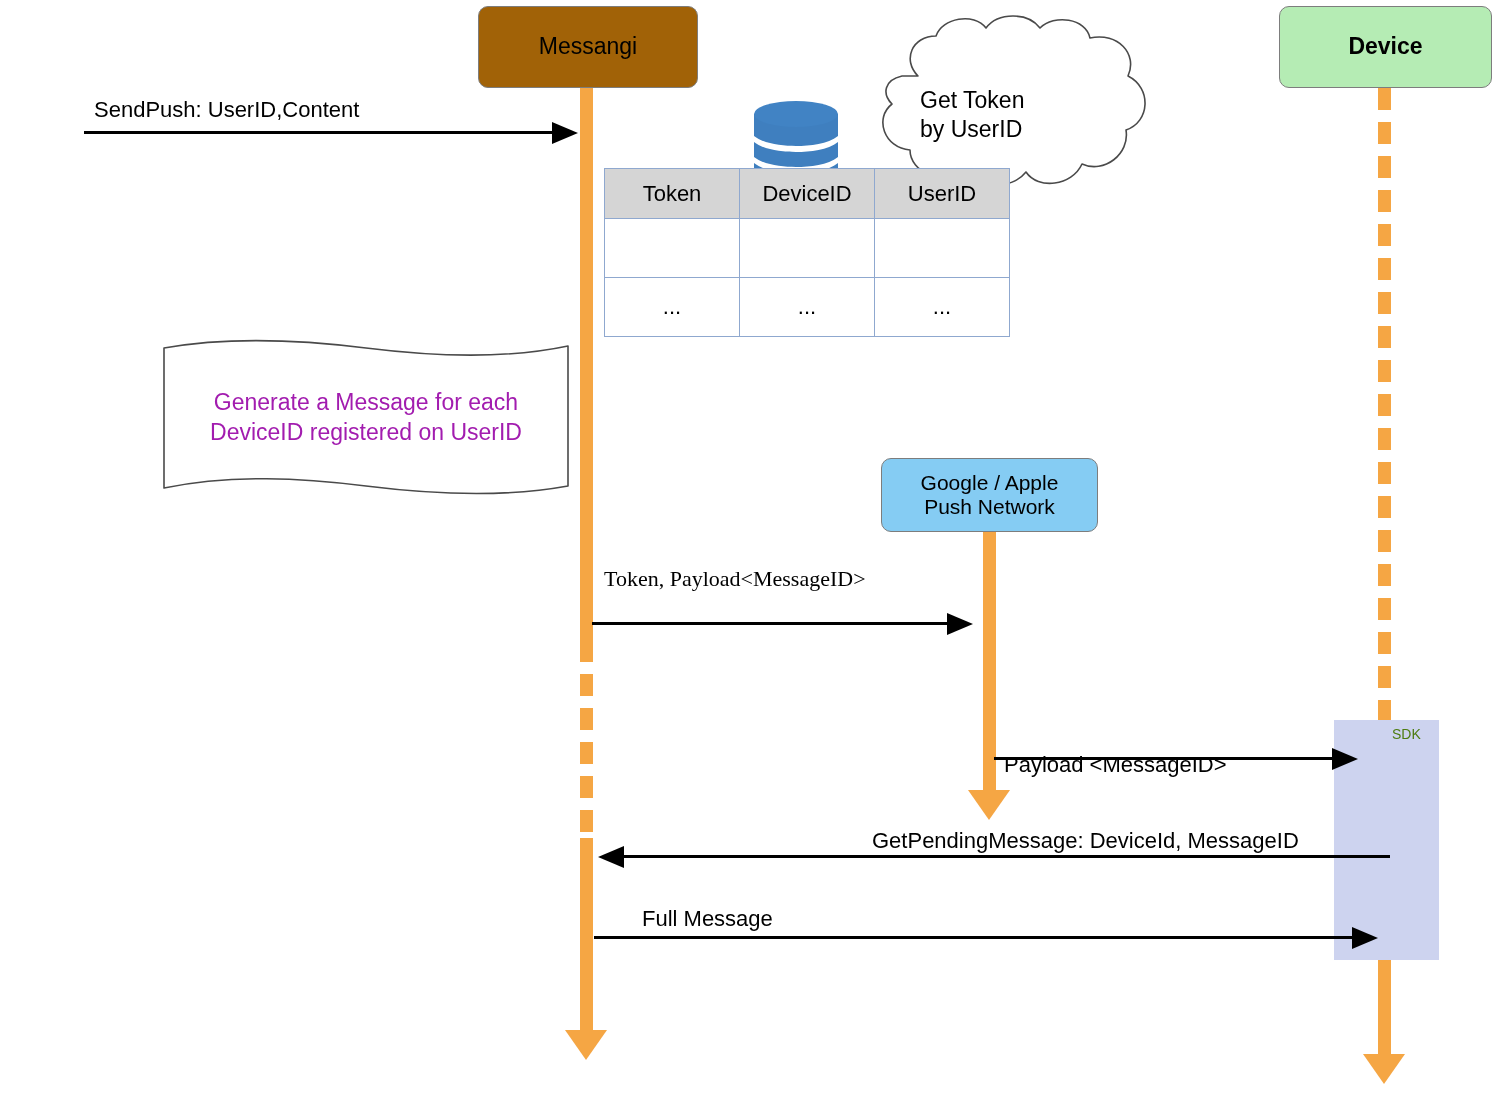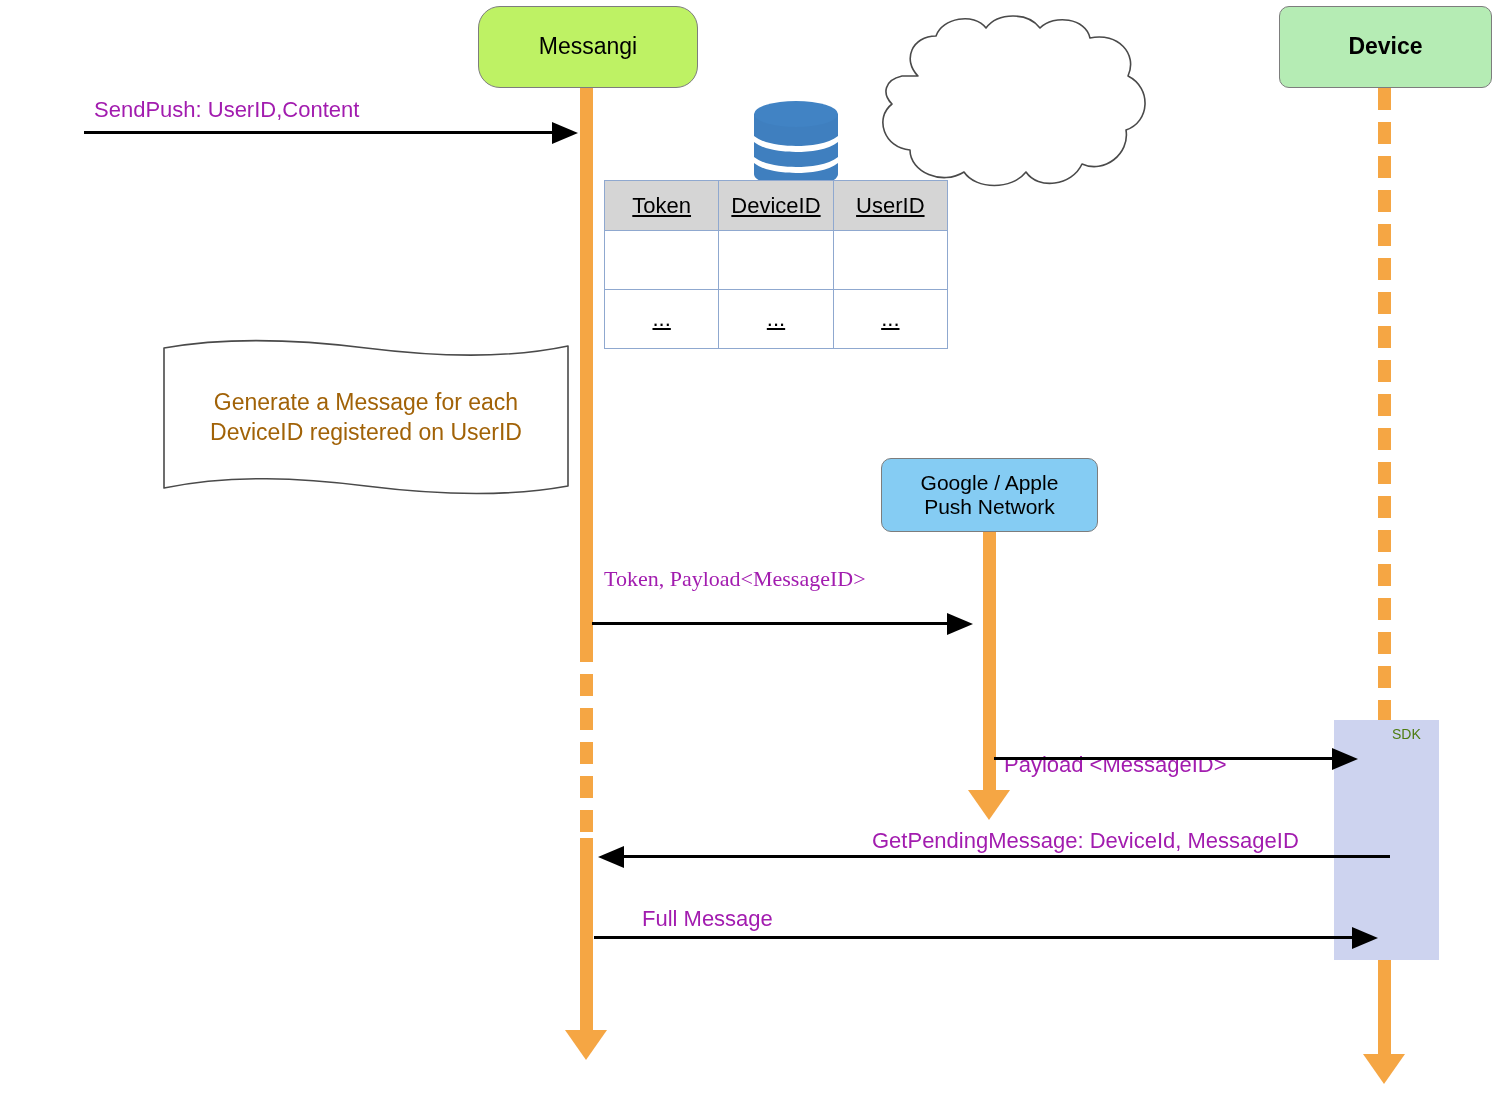--- a/index.html
+++ b/index.html
@@ -29,21 +29,21 @@
     justify-content: center;
     text-align: center;
     box-sizing: border-box;
     line-height: 1.12;
   }
   .participant .plabel {
     font-size: 23px;
     color: #000;
     white-space: pre-line;
   }
-  .p-messangi { background: #bef264; border-radius: 22px; }
+  .p-messangi { background: #a16207; }
   .p-device   { background: #b5ecb4; }
   .p-device .plabel { font-weight: bold; }
   .p-push     { background: #85ccf3; border-color: #7d7d7d; }
   .p-push .plabel { font-size: 21px; }
 
   
   .lifeline {
     position: absolute;
     width: 13px;
     background: #f5a644;
@@ -90,21 +90,21 @@
   .msg-arrow-left {
     position: absolute;
     width: 0; height: 0;
     border-top: 11px solid transparent;
     border-bottom: 11px solid transparent;
     border-right: 26px solid #000000;
   }
   .msg-label {
     position: absolute;
     font-size: 22px;
-    color: #a21caf;
+    color: #000000;
     white-space: nowrap;
   }
 
   
   .db-table {
     position: absolute;
     border-collapse: collapse;
     background: #ffffff;
     border: 1.5px solid #6b8dc4;
     table-layout: fixed;
@@ -133,21 +133,21 @@
     white-space: pre-line;
     text-align: left;
   }
 
   
   .note-wrap { position: absolute; }
   .note-text {
     position: absolute;
     font-size: 23px;
     line-height: 1.3;
-    color: #a16207;
+    color: #a21caf;
     text-align: center;
     white-space: pre-line;
   }
 </style>
 </head>
 <body>
 
 <div id="canvas">
 
   <div class="lifeline abs" style="left:580px; top:88px; height:552px;"></div>
@@ -201,23 +201,25 @@
                C192 0 224 4 228 24
                C256 18 276 40 266 62
                C290 74 288 108 264 116
                C268 140 242 160 220 150
                C210 172 176 176 164 158
                C150 176 114 176 102 158
                C80 172 48 158 48 136
                C22 134 12 104 30 90
                C20 80 22 66 40 62 Z" fill="#ffffff" stroke="#4a4a4a" stroke-width="1.6" stroke-linejoin="round"></path>
     </svg>
-  </div>
-
-  <table class="db-table" style="left:604px; top:180px; width:344px;text-decoration:underline;">
+    <div class="cloud-text" style="left:58px; top:72px; width:190px;">Get Token
+by UserID</div>
+  </div>
+
+  <table class="db-table" style="left:604px; top:168px; width:406px;">
     <thead>
       <tr>
         <th>Token</th>
         <th>DeviceID</th>
         <th>UserID</th>
       </tr>
     </thead>
     <tbody>
       <tr>
         <td></td>

